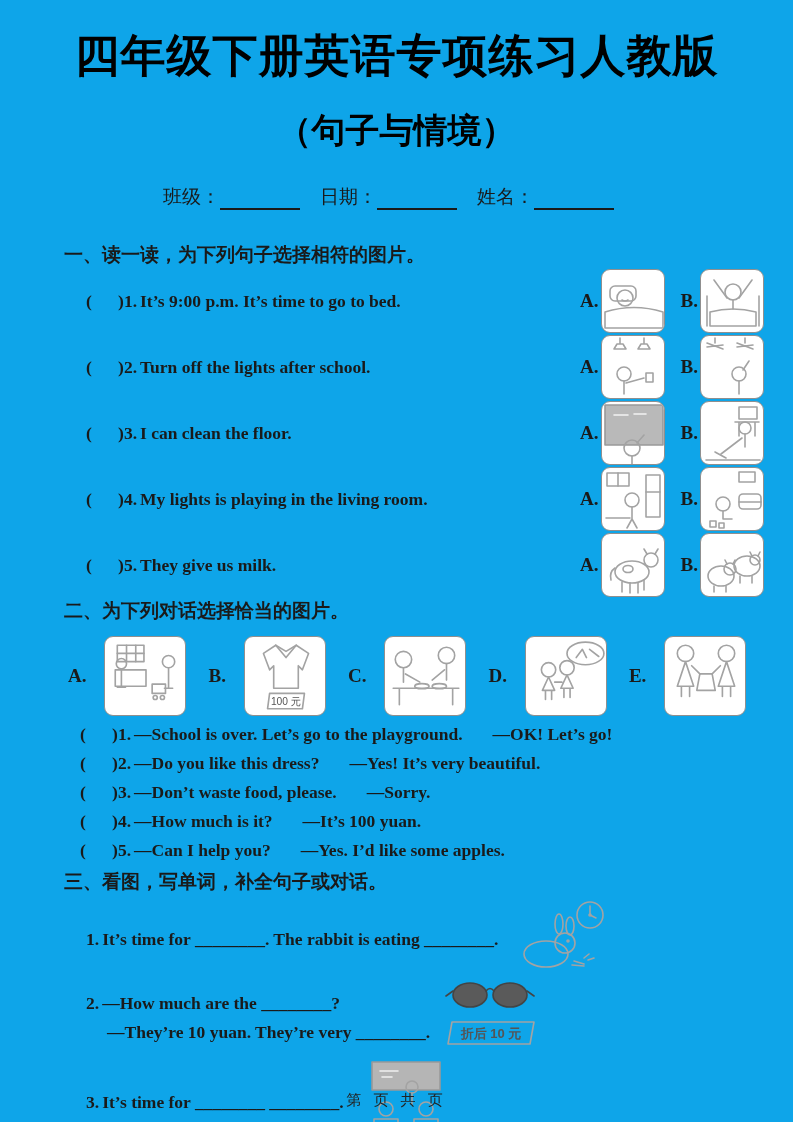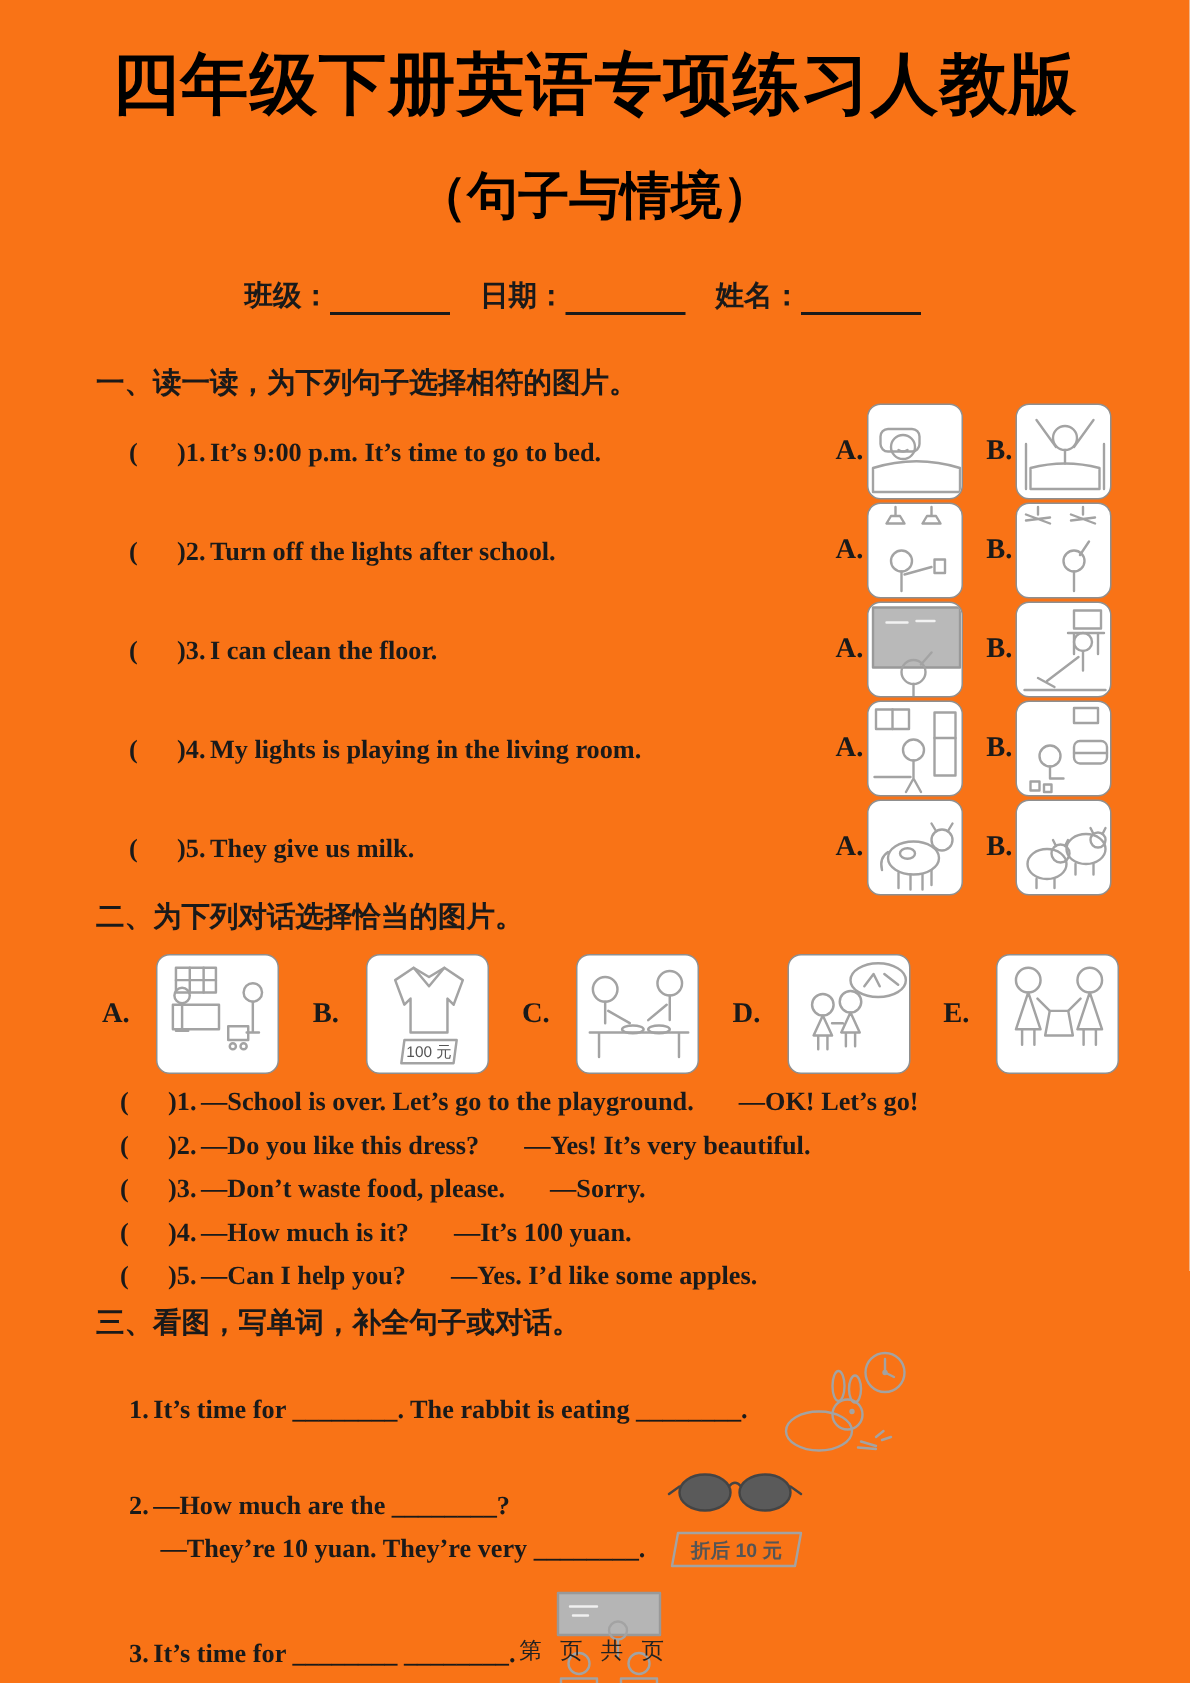--- a/index.html
+++ b/index.html
@@ -1,53 +1,53 @@
 <!DOCTYPE html>
 <html><head>
 <meta charset="utf-8">
 <style>
   * { margin:0; padding:0; box-sizing:border-box; }
   html,body { background:#e9e9e9; }
   .page {
     position:relative;
     width:793px; height:1122px;
     margin:0 auto;
-    background:#f97316;
+    background:#0ea5e9;
     font-family:"Liberation Sans", sans-serif;
     color:#1a1a1a;
     overflow:hidden;
   }
   .title {
     text-align:center; font-size:45px; font-weight:bold;
     padding-top:26px; letter-spacing:1px; color:#000;
   }
   .subtitle {
     text-align:center; font-size:34px; font-weight:bold;
     margin-top:22px; color:#000;
   }
   .info-row {
     margin:30px 0 12px 163px;
-    font-size:19px; font-weight:bold;
+    font-size:19px; font-weight:normal;
     display:flex; align-items:flex-end;
   }
   .info-field { display:flex; align-items:flex-end; margin-right:20px; }
   .blank-line {
     display:inline-block; width:80px; height:20px;
     border-bottom:2px solid #1a1a1a;
   }
   .sec-heading {
     font-size:19px; font-weight:bold;
     margin-left:64px; margin-right:40px;
   }
   .sec1-heading { margin-top:32px; }
   
   .s1row {
     display:flex; align-items:center;
     height:66px;
-    padding-left:86px; padding-right:52px;
+    padding-left:86px; padding-right:29px;
   }
   .serif { font-family:"Liberation Serif", serif; font-weight:bold; font-size:17.5px; }
   .s1row .qtext { flex:1; white-space:nowrap; }
   .optlabel { font-family:"Liberation Serif", serif; font-weight:bold; font-size:19px; margin-right:2px; }
   .imgbox {
     width:64px; height:64px; flex:none;
     border:1.2px solid #8f8f8f; border-radius:9px;
     background:#fff; overflow:hidden;
   }
   .gapB { margin-left:16px; }

